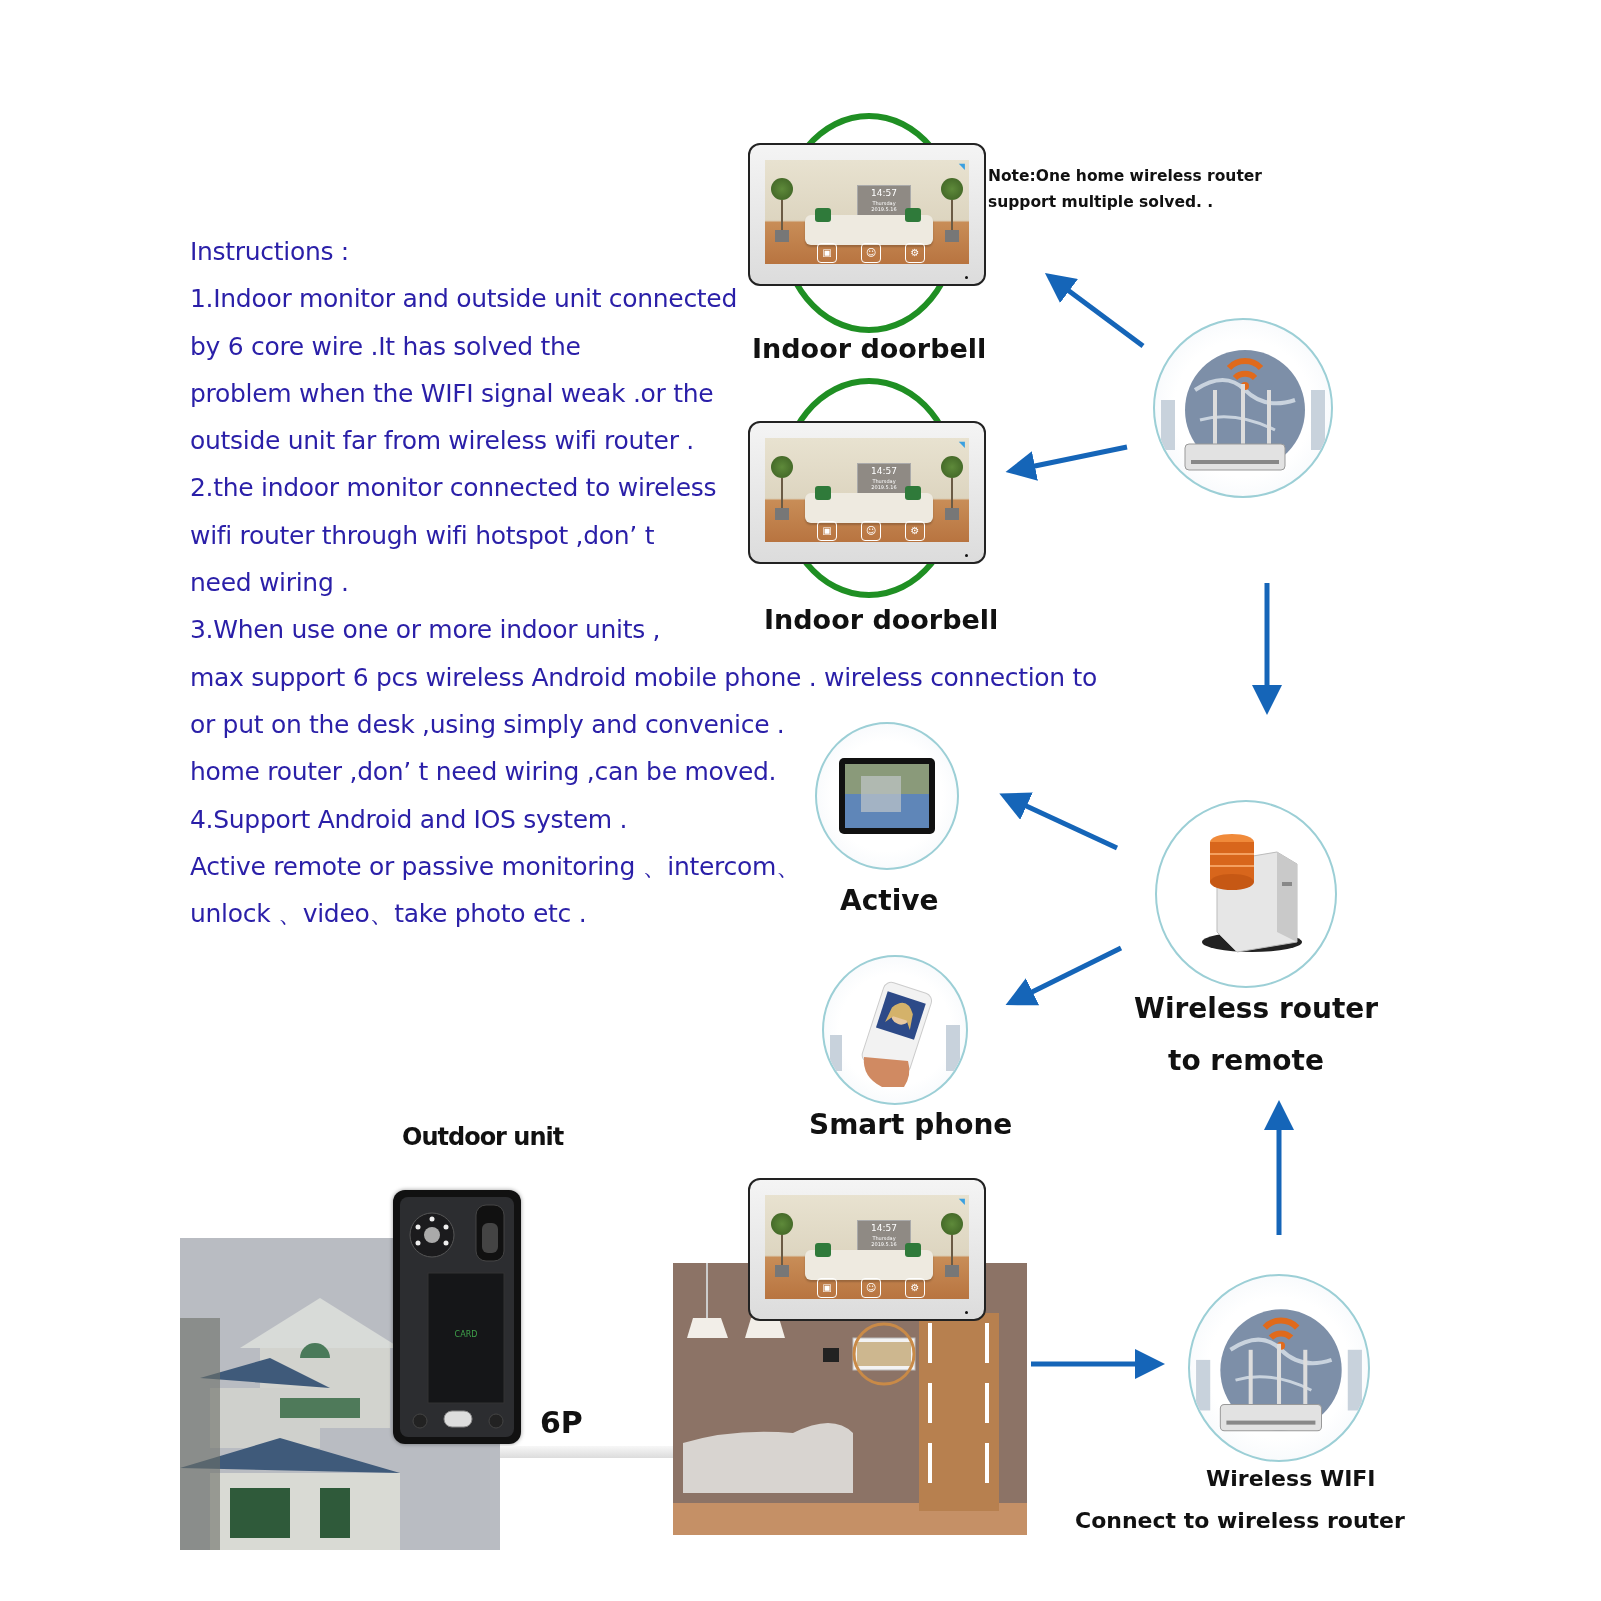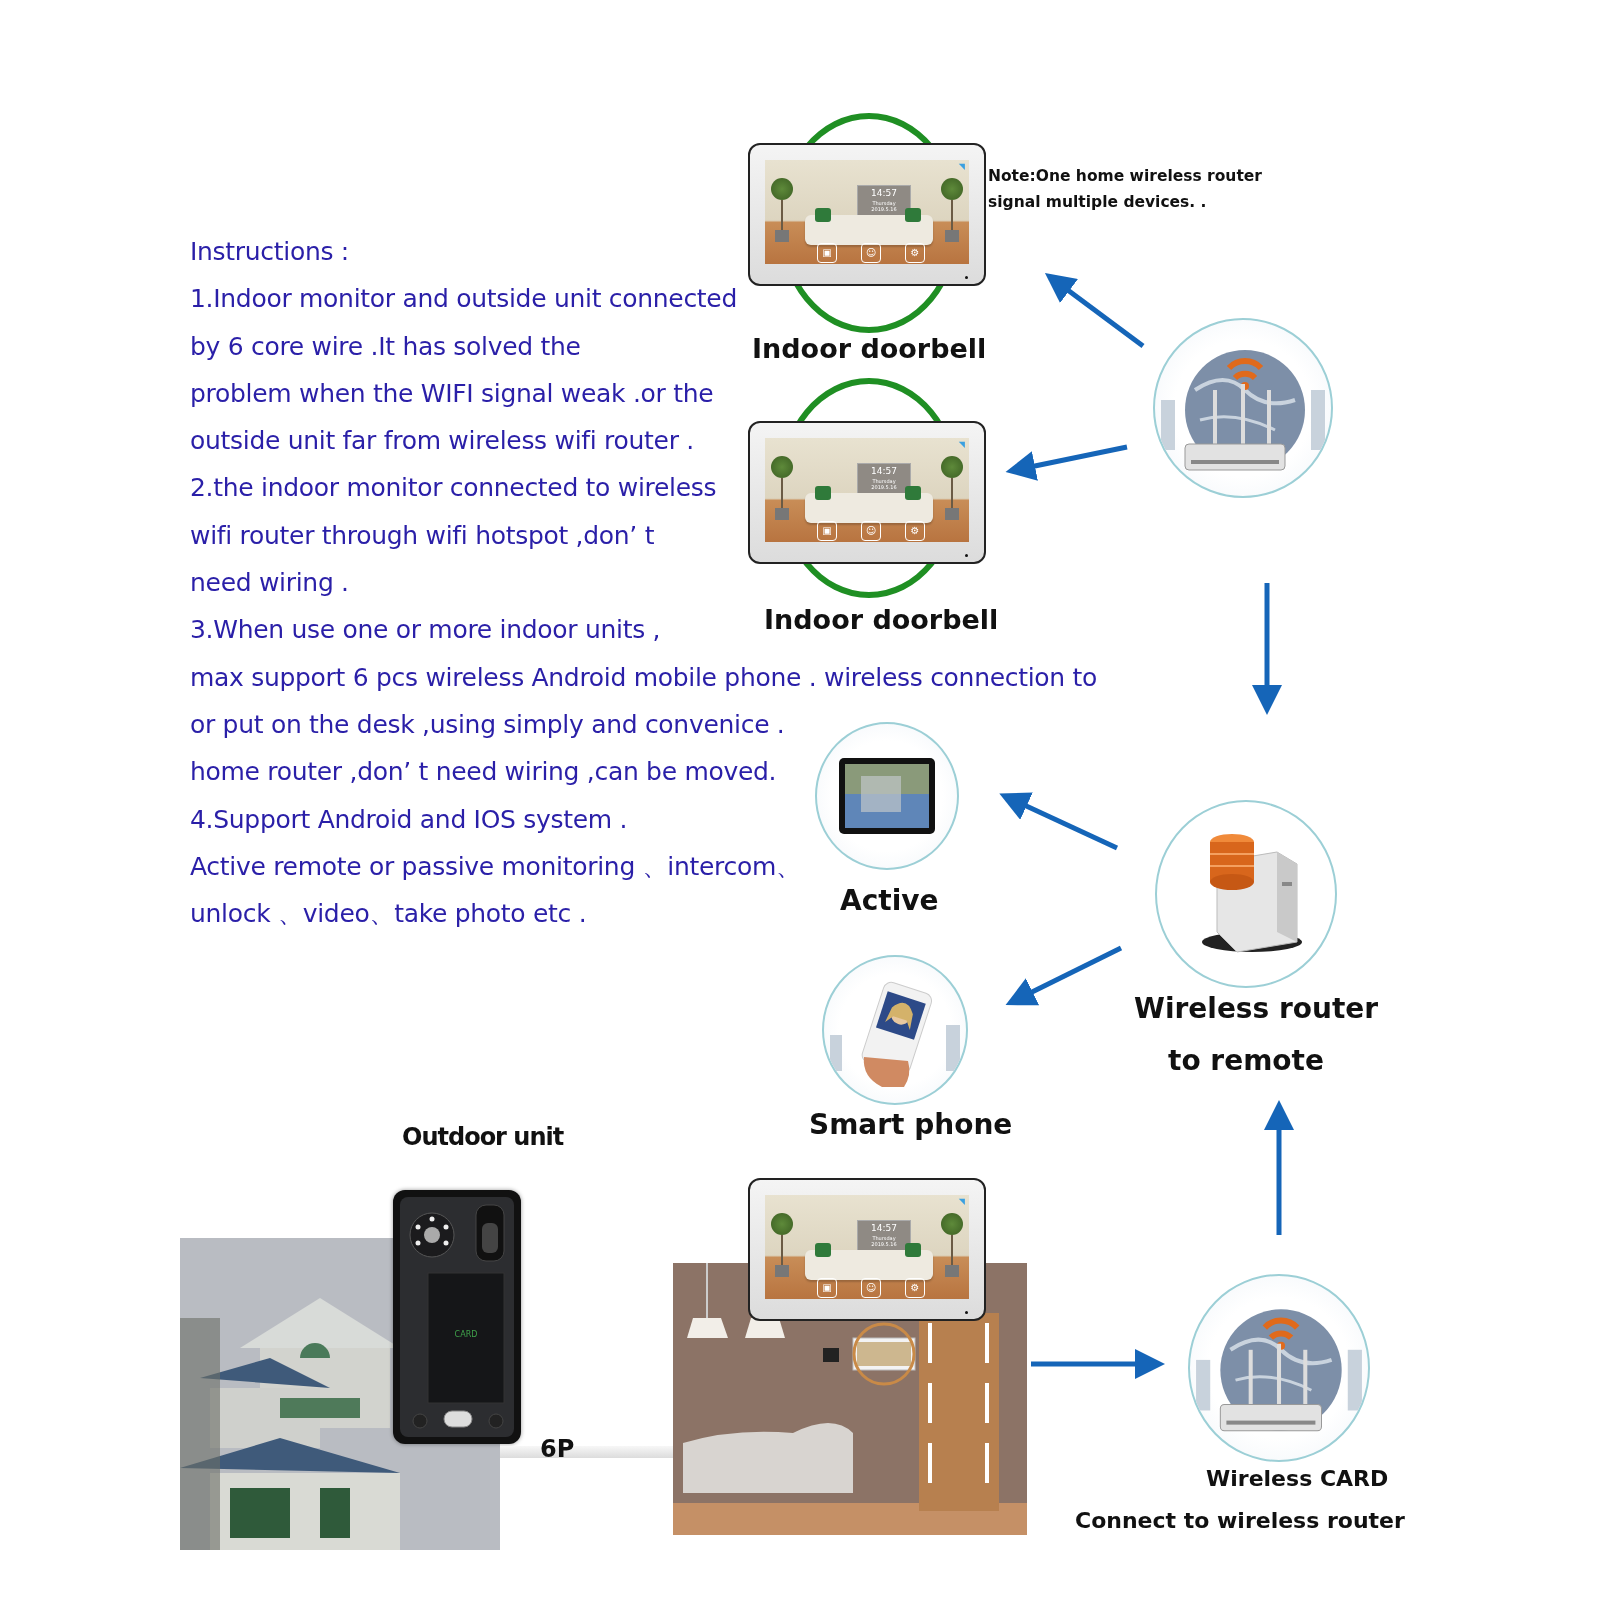--- a/index.html
+++ b/index.html
@@ -59,21 +59,21 @@
   <div>max support 6 pcs   wireless Android mobile phone . wireless connection to</div>
   <div>or put on the desk  ,using simply and convenice .</div>
   <div>home router ,don’  t need wiring ,can be moved.</div>
   <div>4.Support Android and IOS system  .</div>
   <div>Active remote or passive monitoring 、intercom、</div>
   <div>unlock 、video、take photo etc .</div>
 </div>
 
 <div class="note">
   <div>Note:One home wireless router</div>
-  <div>signal multiple  devices. .</div>
+  <div>support multiple  solved. .</div>
 </div>
 
 <div class="green-ring" style="left:778px; top:113px; width:182px; height:220px;"></div>
 <div class="monitor" style="left:748px; top:143px;">
   <div class="screen">
     <span class="wifi">◥</span>
     <div class="tree" style="left:6px;"></div>
     <div class="trunk" style="left:16px;"></div>
     <div class="pot" style="left:10px;"></div>
     <div class="tree" style="right:6px;"></div>
@@ -203,21 +203,21 @@
       <rect x="82" y="26" width="16" height="30" rx="6" fill="#444"></rect>
       <rect x="28" y="76" width="76" height="130" fill="#151618" stroke="#333"></rect>
       <text x="66" y="140" font-size="8" fill="#3fa04a" text-anchor="middle">CARD</text>
       <circle cx="20" cy="224" r="7" fill="#222" stroke="#444"></circle>
       <circle cx="96" cy="224" r="7" fill="#222" stroke="#444"></circle>
       <rect x="44" y="214" width="28" height="16" rx="8" fill="#ddd" stroke="#888"></rect>
     </svg>
   </div>
 </div>
 <div class="wire"></div>
-<div class="label" style="left:540px; top:1405px; font-size:24px;margin-top:30px;">6P</div>
+<div class="label" style="left:540px; top:1405px; font-size:30px;">6P</div>
 
 <div class="room">
   <svg width="354" height="272" viewBox="0 0 354 272">
     <rect x="0" y="0" width="354" height="272" fill="#8c7366"></rect>
     <rect x="0" y="240" width="354" height="32" fill="#c59066"></rect>
     <rect x="246" y="50" width="80" height="198" fill="#b7804f"></rect>
     <rect x="255" y="60" width="4" height="40" fill="#fff"></rect>
     <rect x="312" y="60" width="4" height="40" fill="#fff"></rect>
     <rect x="255" y="120" width="4" height="40" fill="#fff"></rect>
     <rect x="312" y="120" width="4" height="40" fill="#fff"></rect>
@@ -264,21 +264,21 @@
     <path d="M74 48 A22 22 0 0 1 106 48" stroke="#e06a1c" stroke-width="6" fill="none"></path>
     <path d="M80 58 A14 14 0 0 1 100 58" stroke="#e06a1c" stroke-width="6" fill="none"></path>
     <circle cx="90" cy="66" r="4" fill="#e06a1c"></circle>
     <rect x="58" y="70" width="4" height="60" fill="#ddd"></rect>
     <rect x="86" y="64" width="4" height="66" fill="#ddd"></rect>
     <rect x="112" y="70" width="4" height="60" fill="#ddd"></rect>
     <rect x="30" y="124" width="100" height="26" rx="4" fill="#e2e2e2" stroke="#999"></rect>
     <rect x="36" y="140" width="88" height="4" fill="#888"></rect>
   </svg>
 </div>
-<div class="label" style="left:1206px; top:1466px; font-size:22px;">Wireless CARD</div>
+<div class="label" style="left:1206px; top:1466px; font-size:22px;">Wireless WIFI</div>
 <div class="label" style="left:1075px; top:1508px; font-size:22px;">Connect to wireless router</div>
 
 <svg class="abs" style="left:0; top:0;" width="1601" height="1601">
   <defs>
     <marker id="ah" markerWidth="6" markerHeight="6" refX="1" refY="3" orient="auto" markerUnits="strokeWidth">
       <path d="M0,0 L6,3 L0,6 Z" fill="#1565b8"></path>
     </marker>
   </defs>
   <line x1="1143" y1="346" x2="1065" y2="288" stroke="#1565b8" stroke-width="5" marker-end="url(#ah)"></line>
   <line x1="1127" y1="447" x2="1030" y2="467" stroke="#1565b8" stroke-width="5" marker-end="url(#ah)"></line>

